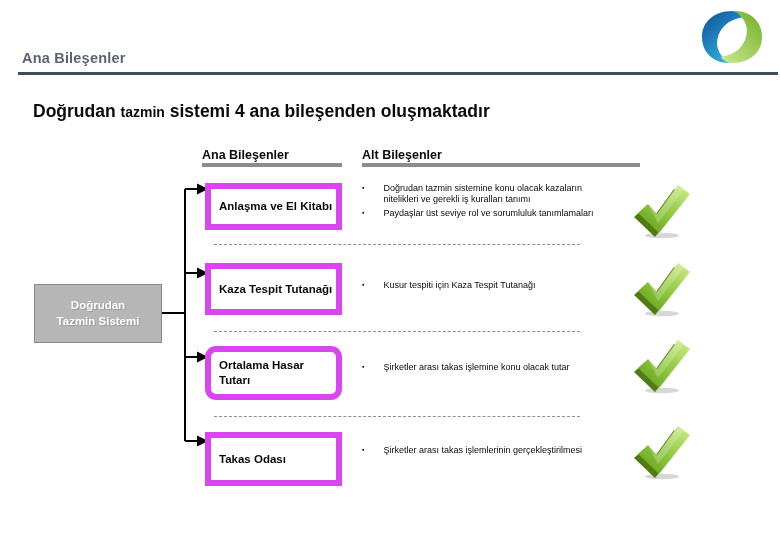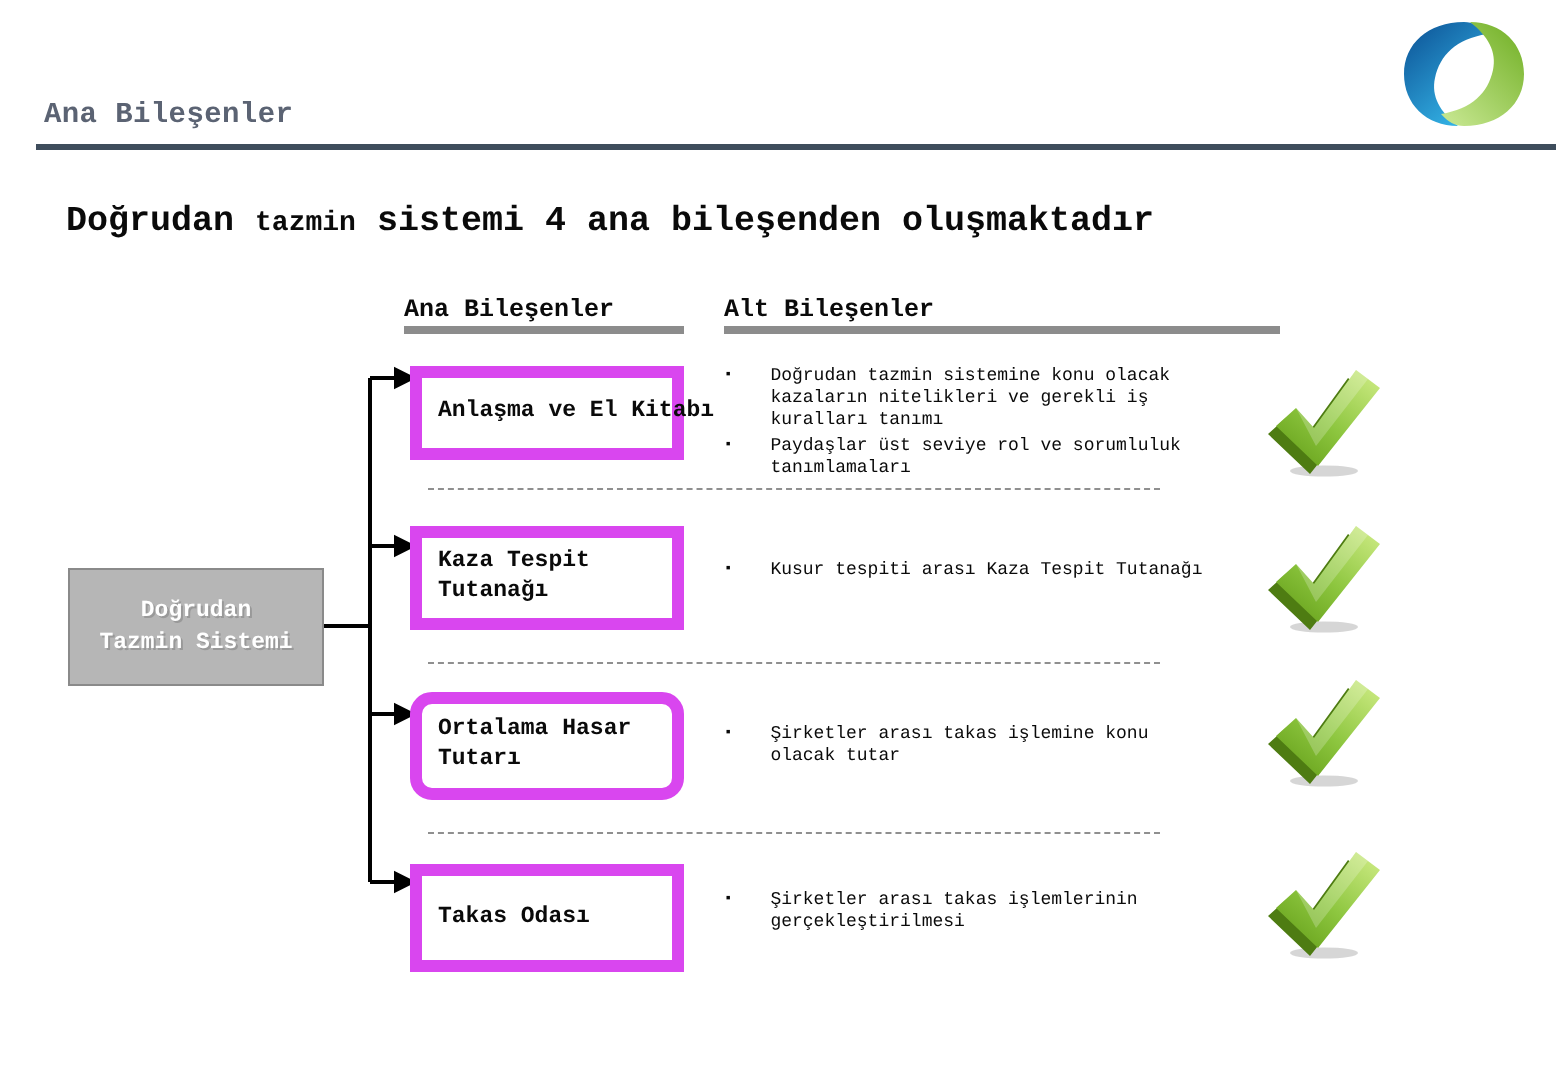--- a/index.html
+++ b/index.html
@@ -1,18 +1,18 @@
 <!DOCTYPE html>
 <html><head>
 <meta charset="utf-8">
 <style>
   html,body{margin:0;padding:0;background:#fff;}
   .slide{
     position:relative;width:780px;height:540px;background:#ffffff;overflow:hidden;
-    font-family:Liberation Mono, monospace;color:#111;
+    font-family:Liberation Sans, sans-serif;color:#111;
   }
   
   .page-title{position:absolute;left:22px;top:50px;font-size:14.5px;font-weight:bold;color:#5b6373;letter-spacing:.2px;}
   .title-rule{position:absolute;left:18px;top:72px;width:760px;height:2.5px;background:#3e4d5c;}
   .logo{position:absolute;left:699px;top:8px;width:66px;height:58px;}
   .subtitle{position:absolute;left:33px;top:101px;font-size:17.5px;font-weight:bold;color:#0a0a0a;white-space:nowrap;}
   .subtitle .small{font-size:14px;}
   
   .col-header{position:absolute;top:148px;font-size:12.5px;font-weight:bold;color:#0a0a0a;}
   .col-header.main{left:202px;}
@@ -151,21 +151,21 @@
       <span>Doğrudan tazmin sistemine konu olacak kazaların nitelikleri ve gerekli iş kuralları tanımı</span>
     </div>
     <div class="bullet-item">
       <span class="bullet-marker">▪</span>
       <span>Paydaşlar üst seviye rol ve sorumluluk tanımlamaları</span>
     </div>
   </div>
   <div class="bullets r2">
     <div class="bullet-item">
       <span class="bullet-marker">▪</span>
-      <span>Kusur tespiti arası Kaza Tespit Tutanağı</span>
+      <span>Kusur tespiti için Kaza Tespit Tutanağı</span>
     </div>
   </div>
   <div class="bullets r3">
     <div class="bullet-item">
       <span class="bullet-marker">▪</span>
       <span>Şirketler arası takas işlemine konu olacak tutar</span>
     </div>
   </div>
   <div class="bullets r4">
     <div class="bullet-item">

